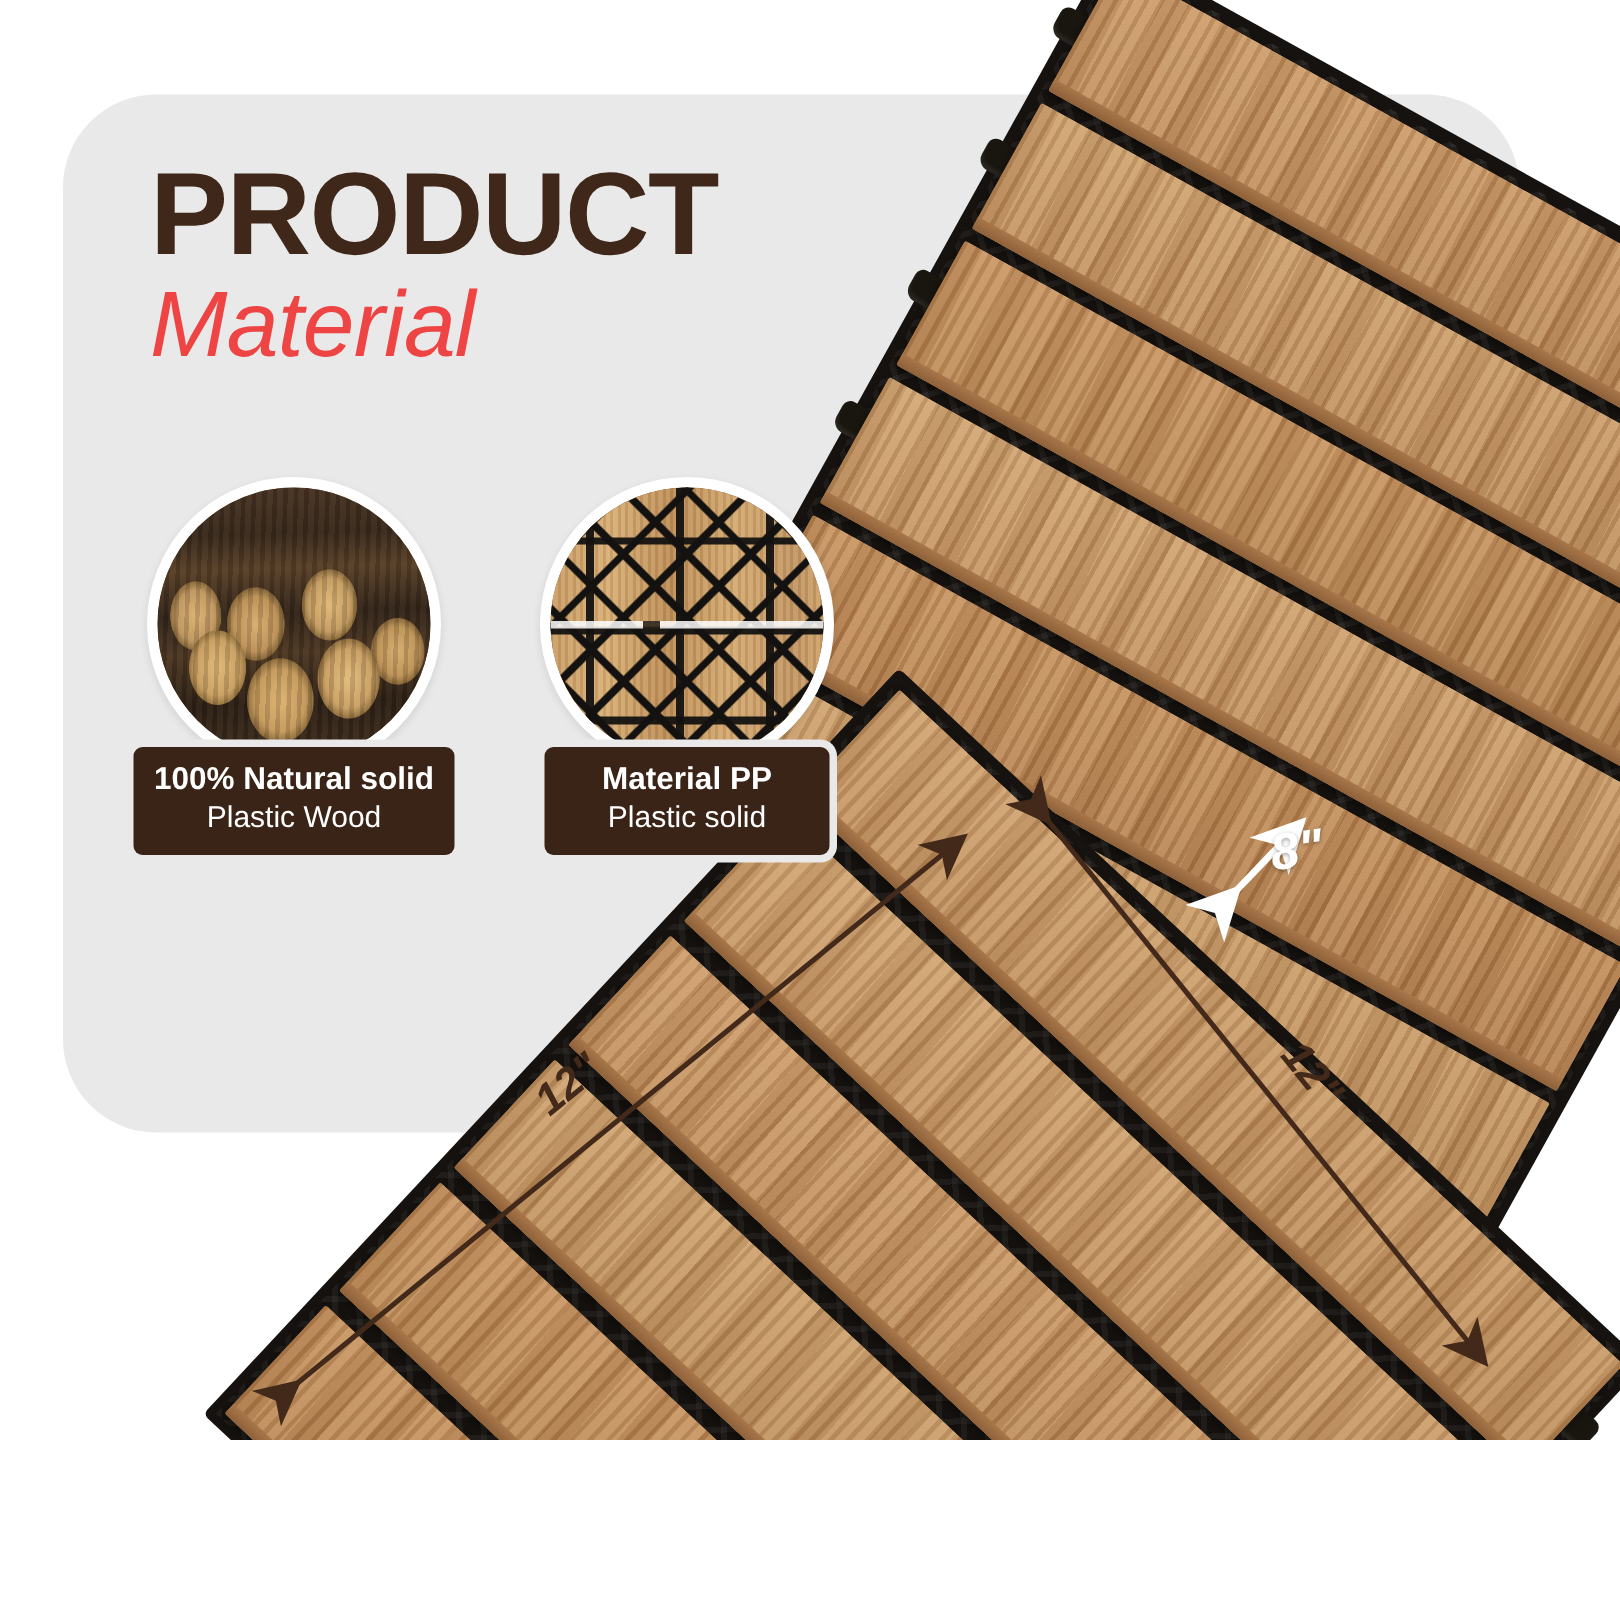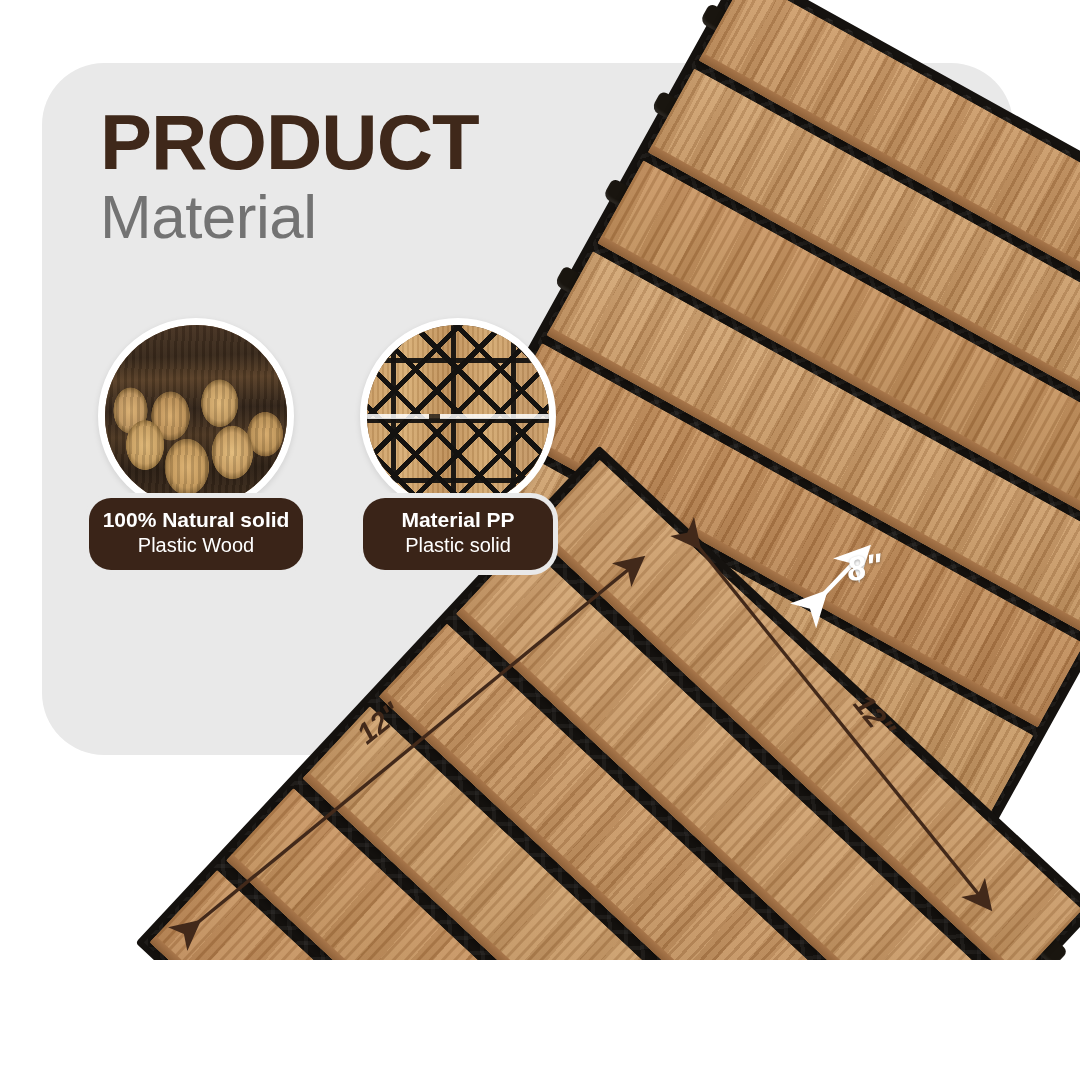--- a/index.html
+++ b/index.html
@@ -23,21 +23,21 @@
   }
 
   
   .heading-block{ position:absolute; left:100px; top:104px; z-index:6; }
   .title-main{
     font-size:78px; font-weight:700; letter-spacing:-1px;
     color:#3f281a; line-height:0.98;
   }
   .title-sub{
     font-size:62px; font-weight:400; letter-spacing:-0.5px;
-    color:#737373; line-height:1.05; margin-top:4px;
+    color:#ef4444; line-height:1.05; margin-top:4px;font-style:italic;
   }
 
   
   .features{ position:absolute; left:94px; top:318px; z-index:6; display:flex; gap:58px; }
   .feature{ width:204px; display:flex; flex-direction:column; align-items:center; }
   .circle{
     width:196px; height:196px; border-radius:50%;
     border:7px solid #ffffff; overflow:hidden; position:relative;
     box-shadow:0 2px 6px rgba(0,0,0,.10);
     background:#6b4a2a;
@@ -84,21 +84,21 @@
   }
   .lattice .seam{
     position:absolute; left:0; right:0; top:49%; height:5px;
     background:linear-gradient(90deg,#fff 0 34%, #2a231c 34% 40%, #fff 40% 100%);
     opacity:.85;
   }
 
   .badge{
     margin-top:-16px;
     background:#3a2418;
-    border-radius:22px;
+    border-radius:6px;
     padding:10px 14px 13px;
     min-width:204px;
     text-align:center;
     color:#ffffff;
     position:relative; z-index:3;
     box-shadow:0 0 0 5px #e9e9e9;
   }
   .badge .l1{ font-size:21px; font-weight:700; line-height:1.18; white-space:nowrap; }
   .badge .l2{ font-size:20px; font-weight:400; line-height:1.22; white-space:nowrap; }
   .feature.narrow .badge{ min-width:190px; }

